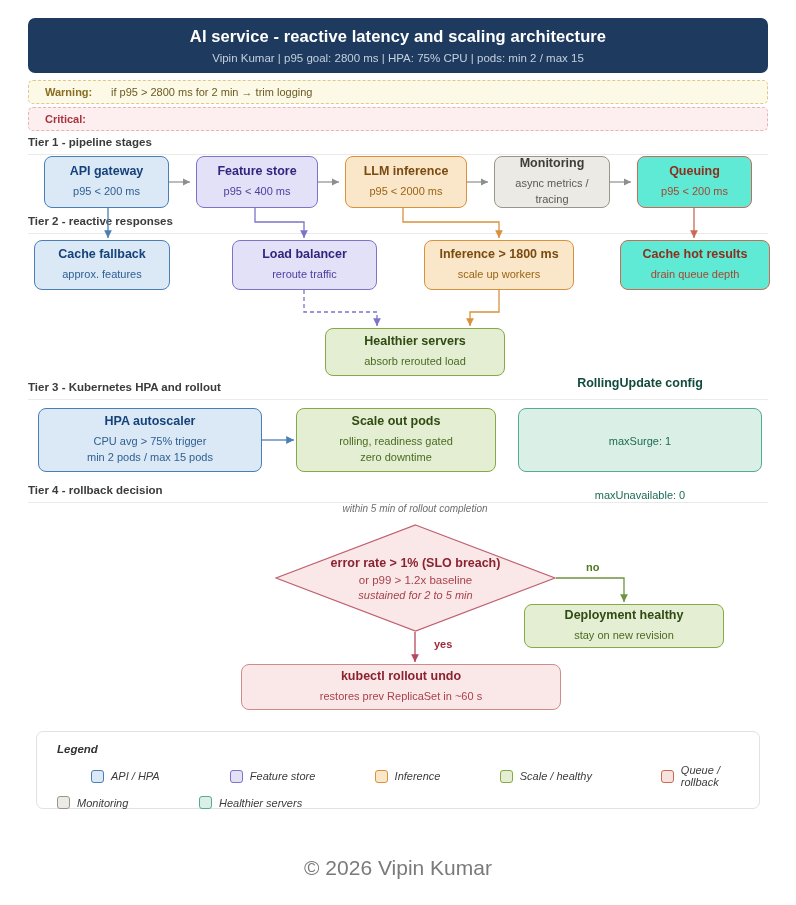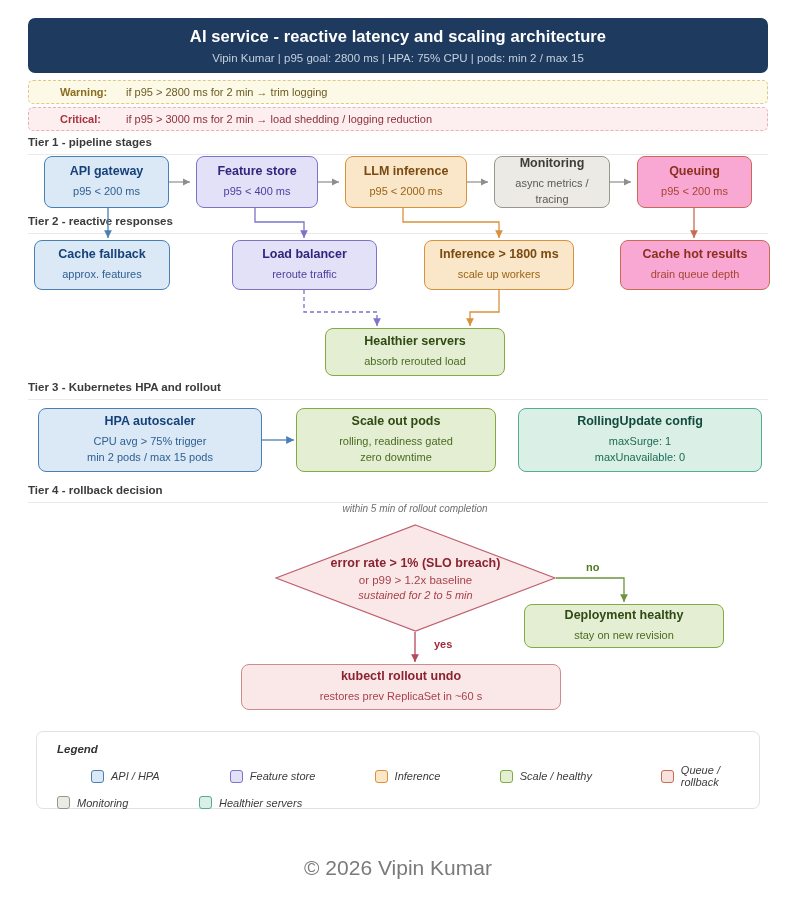--- a/index.html
+++ b/index.html
@@ -17,21 +17,21 @@
     position: absolute; left: 28px; top: 18px; width: 740px; height: 55px;
     background: #1f3a5f; border-radius: 7px;
     display: flex; flex-direction: column; align-items: center; justify-content: center;
   }
   .header-title { color: #ffffff; font-size: 16.5px; font-weight: bold; letter-spacing: .1px; }
   .header-sub { color: #c3d0de; font-size: 11.5px; margin-top: 6px; }
 
   
   .alert {
     position: absolute; left: 28px; width: 740px; height: 24px;
-    border-radius: 5px; display: flex; align-items: center; padding-left: 31px;
+    border-radius: 5px; display: flex; align-items: center; padding-left: 16px;
     font-size: 11px;
   }
   .alert.warning { top: 80px; background: #fdf9e7; border: 1px dashed #ddc98a; }
   .alert.critical { top: 107px; background: #fdeef0; border: 1px dashed #e8b2b8; }
   .alert-label { font-weight: bold; width: 66px; }
   .alert.warning .alert-label { color: #8a6d1f; }
   .alert.warning .alert-text { color: #6b5a22; }
   .alert.critical .alert-label { color: #a8333f; }
   .alert.critical .alert-text { color: #8f3039; }
 
@@ -53,21 +53,21 @@
   .node .t3 { font-size: 11px; line-height: 1.5; }
 
   .c-blue   { background: #dbe8f6; border-color: #4a7fb5; }
   .c-blue .t1 { color: #15427a; } .c-blue .t2, .c-blue .t3 { color: #2f6093; }
   .c-purple { background: #e3e1f7; border-color: #7b74c9; }
   .c-purple .t1 { color: #30267e; } .c-purple .t2, .c-purple .t3 { color: #4a3fa0; }
   .c-orange { background: #fae6c8; border-color: #d9913c; }
   .c-orange .t1 { color: #7a4b11; } .c-orange .t2, .c-orange .t3 { color: #9a6518; }
   .c-gray   { background: #eceae4; border-color: #9a958c; }
   .c-gray .t1 { color: #3f3d38; } .c-gray .t2, .c-gray .t3 { color: #5c5a54; }
-  .c-red    { background: #f9a8d4; border-color: #c96a55; }
+  .c-red    { background: #5eead4; border-color: #c96a55; }
   .c-red .t1 { color: #8c2f1e; } .c-red .t2, .c-red .t3 { color: #a64532; }
   .c-green  { background: #e4eed3; border-color: #84a945; }
   .c-green .t1 { color: #2f4a12; } .c-green .t2, .c-green .t3 { color: #4a6b20; }
   .c-mint   { background: #daefe6; border-color: #55ab93; }
   .c-mint .t1 { color: #124a3c; } .c-mint .t2, .c-mint .t3 { color: #1d6b57; }
   .c-pink   { background: #fae8e8; border-color: #cf8b8b; }
   .c-pink .t1 { color: #8a2230; } .c-pink .t2, .c-pink .t3 { color: #a8414c; }
 
   
   .wires { position: absolute; left: 0; top: 0; width: 796px; height: 905px; pointer-events: none; }
@@ -118,21 +118,20 @@
     <div class="header-title">AI service - reactive latency and scaling architecture</div>
     <div class="header-sub">Vipin Kumar | p95 goal: 2800 ms | HPA: 75% CPU | pods: min 2 / max 15</div>
   </div>
 
   <div class="alert warning">
     <span class="alert-label">Warning:</span>
     <span class="alert-text">if p95 &gt; 2800 ms for 2 min  →  trim logging</span>
   </div>
   <div class="alert critical">
     <span class="alert-label">Critical:</span>
-    <span class="alert-text">if p95 &gt; 3000 ms for 2 min  →  load shedding / logging reduction</span>
   </div>
 
   <div class="tier-label" style="top:136px;">Tier 1 - pipeline stages</div>
   <div class="tier-label" style="top:215px;">Tier 2 - reactive responses</div>
   <div class="tier-label" style="top:381px;">Tier 3 - Kubernetes HPA and rollout</div>
   <div class="tier-label" style="top:484px;">Tier 4 - rollback decision</div>
 
   <svg class="wires">
     <defs>
       <marker id="ah-gray" markerWidth="7" markerHeight="7" refX="6" refY="3" orient="auto">
@@ -226,21 +225,21 @@
   <div class="node c-blue" style="left:38px;  top:408px; width:224px; height:64px;">
     <div class="t1">HPA autoscaler</div>
     <div class="t2">CPU avg &gt; 75% trigger</div>
     <div class="t3">min 2 pods / max 15 pods</div>
   </div>
   <div class="node c-green" style="left:296px; top:408px; width:200px; height:64px;">
     <div class="t1">Scale out pods</div>
     <div class="t2">rolling, readiness gated</div>
     <div class="t3">zero downtime</div>
   </div>
-  <div class="node c-mint" style="left:518px; top:408px; width:244px; height:64px;">
+  <div class="node c-mint" style="left:518px; top:408px; width:244px; height:64px;gap:38px;">
     <div class="t1">RollingUpdate config</div>
     <div class="t2">maxSurge: 1</div>
     <div class="t3">maxUnavailable: 0</div>
   </div>
 
   <div class="note" style="left:275px; top:503px; width:280px;">within 5 min of rollout completion</div>
 
   <div class="diamond-wrap" style="left:275px; top:524px; width:281px; height:108px;">
     <svg width="281" height="108" style="position:absolute;left:0;top:0;">
       <polygon points="140.5,1 280,54 140.5,107 1,54" fill="#fae8e8" stroke="#c06070" stroke-width="1.3"></polygon>

